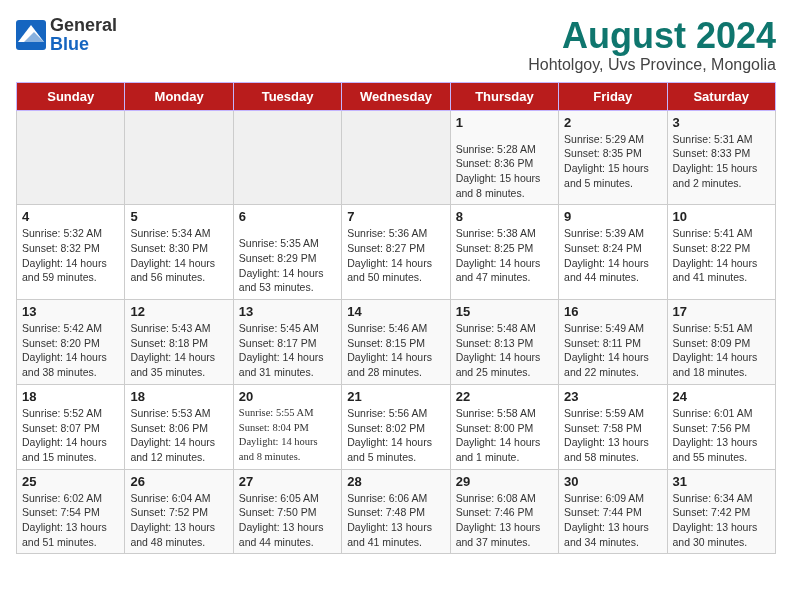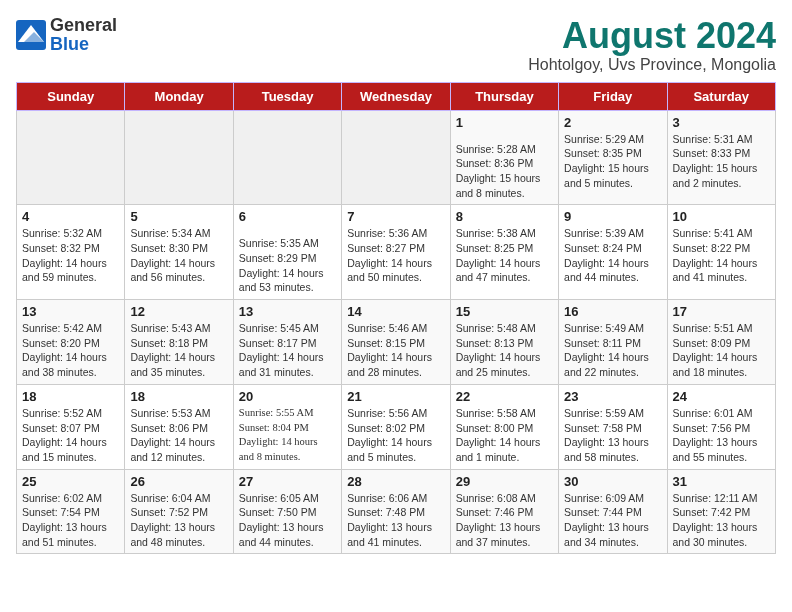--- a/index.html
+++ b/index.html
@@ -348,20 +348,20 @@
         </td>
         <td>
           <div class="day-number">30</div>
           <div class="day-info" style="white-space: pre-line;">Sunrise: 6:09 AM
 Sunset: 7:44 PM
 Daylight: 13 hours
 and 34 minutes.</div>
         </td>
         <td>
           <div class="day-number">31</div>
-          <div class="day-info" style="white-space: pre-line;">Sunrise: 12:11 AM
+          <div class="day-info" style="white-space: pre-line;">Sunrise: 6:34 AM
 Sunset: 7:42 PM
 Daylight: 13 hours
 and 30 minutes.</div>
         </td>
       </tr>
     </tbody>
 </table>
 
 </body></html>

